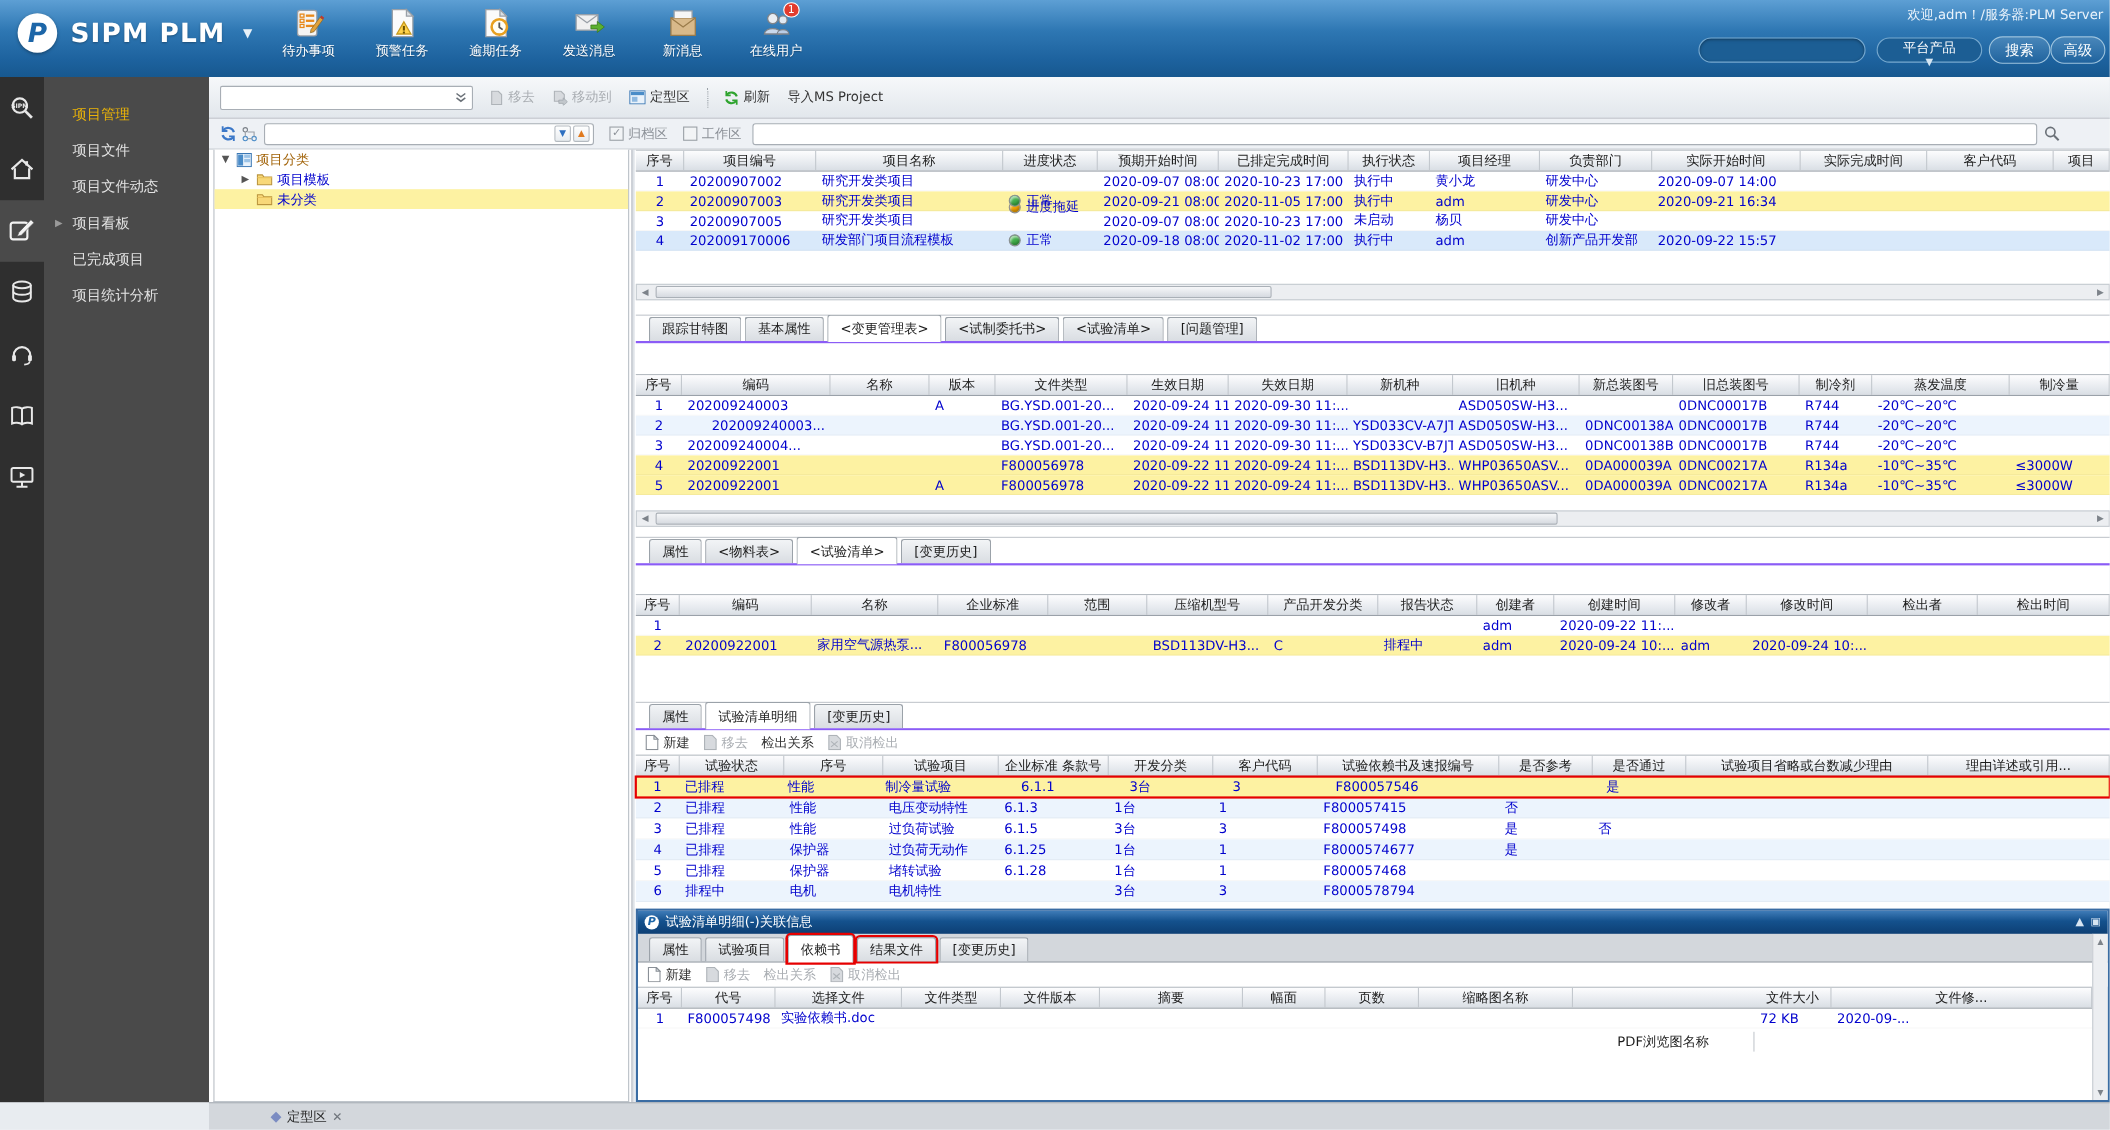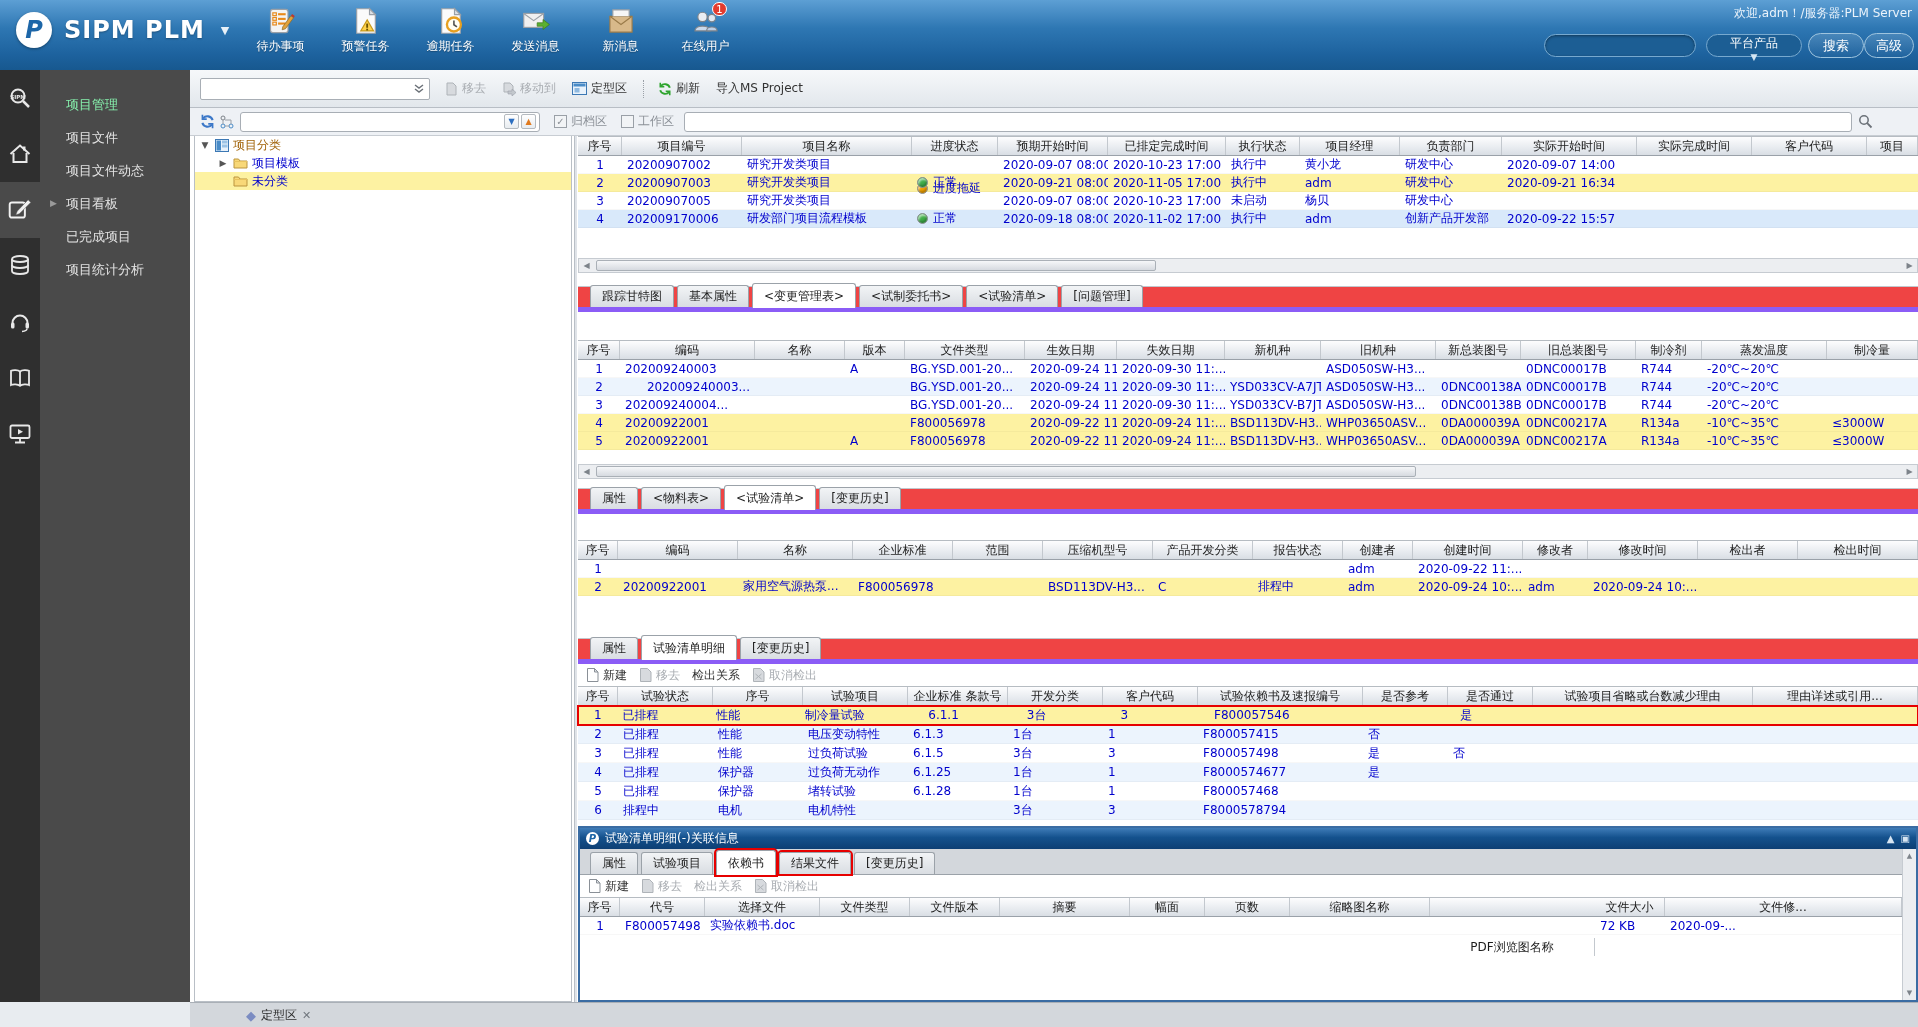--- a/index.html
+++ b/index.html
@@ -32,21 +32,21 @@
     display:flex; align-items:center; justify-content:center; padding:0 14px; cursor:pointer;
     background:linear-gradient(180deg,rgba(255,255,255,.14),rgba(255,255,255,.02)); font-size:13px; }
   #btnSearch { left:1808px; } #btnAdv { left:1864px; padding:0 11px; }
 
   
   .rail { position:absolute; left:0; top:70px; width:40px; height:932px; background:#2f2f2f; }
   .rail-item { width:40px; height:56px; display:flex; align-items:center; justify-content:center; cursor:pointer; }
   .rail-item.active { background:#4a4a4a; }
   .menu { position:absolute; left:40px; top:70px; width:150px; height:932px; background:#4a4a4a; padding-top:18px; }
   .menu-item { height:33px; line-height:33px; padding-left:26px; color:#e3e3e3; font-size:13px; cursor:pointer; position:relative; white-space:nowrap; }
-  .menu-item.active { color:#86efac; }
+  .menu-item.active { color:#eab308; }
   .menu-item .arrow { position:absolute; left:10px; top:0; color:#9a9a9a; font-size:9px; }
 
   
   .main-bg { position:absolute; left:190px; top:108px; width:1728px; height:894px; background:#fff; }
   .vsplit { position:absolute; left:574px; top:108px; width:3px; height:894px; background:#dfe3e8; border-left:1px solid #b9bfc6; }
 
   .toolbar-row { position:absolute; left:190px; top:70px; width:1728px; height:38px;
     background:linear-gradient(180deg,#f6f8fa,#e2e7ec); border-bottom:1px solid #b8bec5; display:flex; align-items:center; padding-left:10px; }
   .tb-dd { width:230px; height:22px; background:#fff; border:1px solid #a8aeb5; border-radius:2px; display:flex; align-items:center; justify-content:flex-end; padding-right:4px; margin-right:14px; }
   .tb-item { display:flex; align-items:center; gap:4px; margin-right:16px; color:#333; cursor:pointer; white-space:nowrap; }
@@ -78,21 +78,21 @@
   .dot { display:inline-block; width:11px; height:11px; border-radius:50%; border:1px solid #8b8f94; margin-right:5px; vertical-align:-2px;
     box-shadow:inset -1px -2px 2px rgba(0,0,0,.25), inset 1px 2px 2px rgba(255,255,255,.6); }
 
   
   .hscroll { position:absolute; height:15px; background:#eceef1; border:1px solid #c6cbd1; display:flex; align-items:center; }
   .hs-arrow { width:15px; height:13px; display:flex; align-items:center; justify-content:center; font-size:8px; color:#7d838a; cursor:pointer; }
   .hs-track { position:relative; flex:1; height:13px; }
   .hs-thumb { position:absolute; top:1px; height:11px; background:linear-gradient(#f6f7f9,#d6dae0); border:1px solid #aab0b7; border-radius:2px; cursor:pointer; }
 
   
-  .tabbar { position:absolute; height:26px; background:#ef4444; border-top:1px solid #c2c7cd; border-bottom:5px solid #8b5cf6;
+  .tabbar { position:absolute; height:26px; background:#ffffff; border-top:1px solid #c2c7cd; border-bottom:2px solid #8b5cf6;
     display:flex; align-items:flex-end; padding-left:12px; gap:3px; }
   .tab { height:22px; line-height:21px; padding:0 11px; background:linear-gradient(180deg,#f2f4f6,#d9dde2);
     border:1px solid #9ba2a9; border-bottom:none; border-radius:3px 3px 0 0; color:#1c1c1c; cursor:pointer; white-space:nowrap; }
   .tab.sel { background:#fff; height:25px; line-height:24px; margin-bottom:-1px; position:relative; z-index:2; }
   .tab.annot { box-shadow:0 0 0 2px #e60000; z-index:4; }
 
   
   .mini-toolbar { position:absolute; height:22px; display:flex; align-items:center; gap:12px; padding-left:8px; background:#fff; color:#333; }
   .mini-toolbar .tb-item { margin-right:0; }
 

